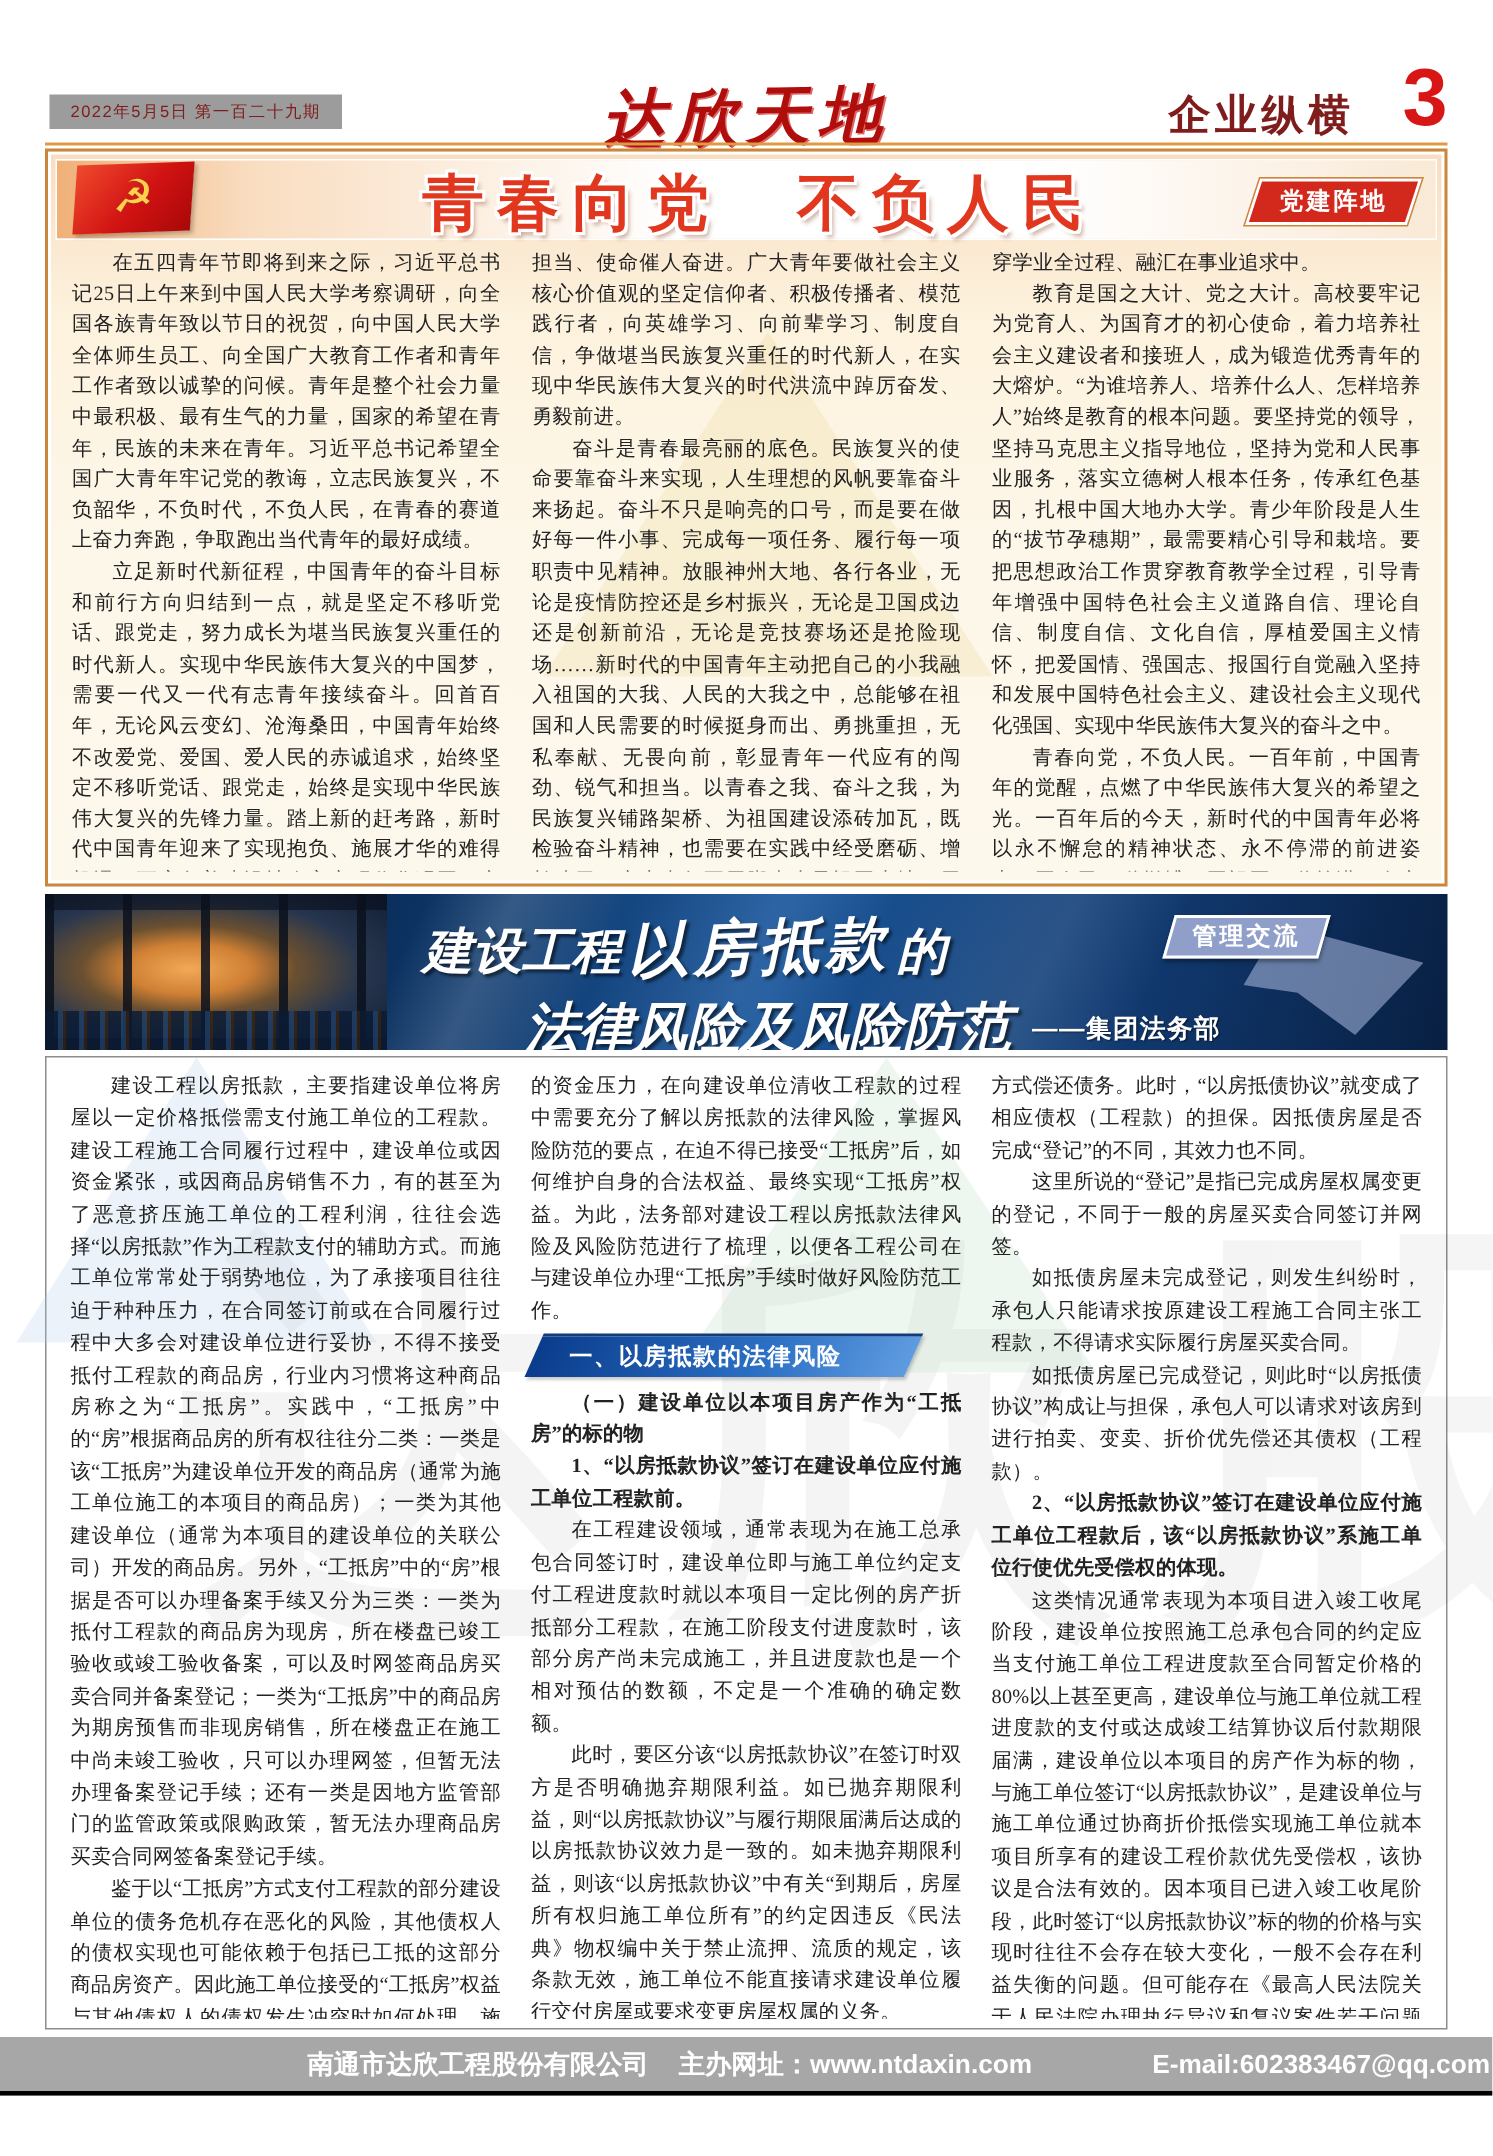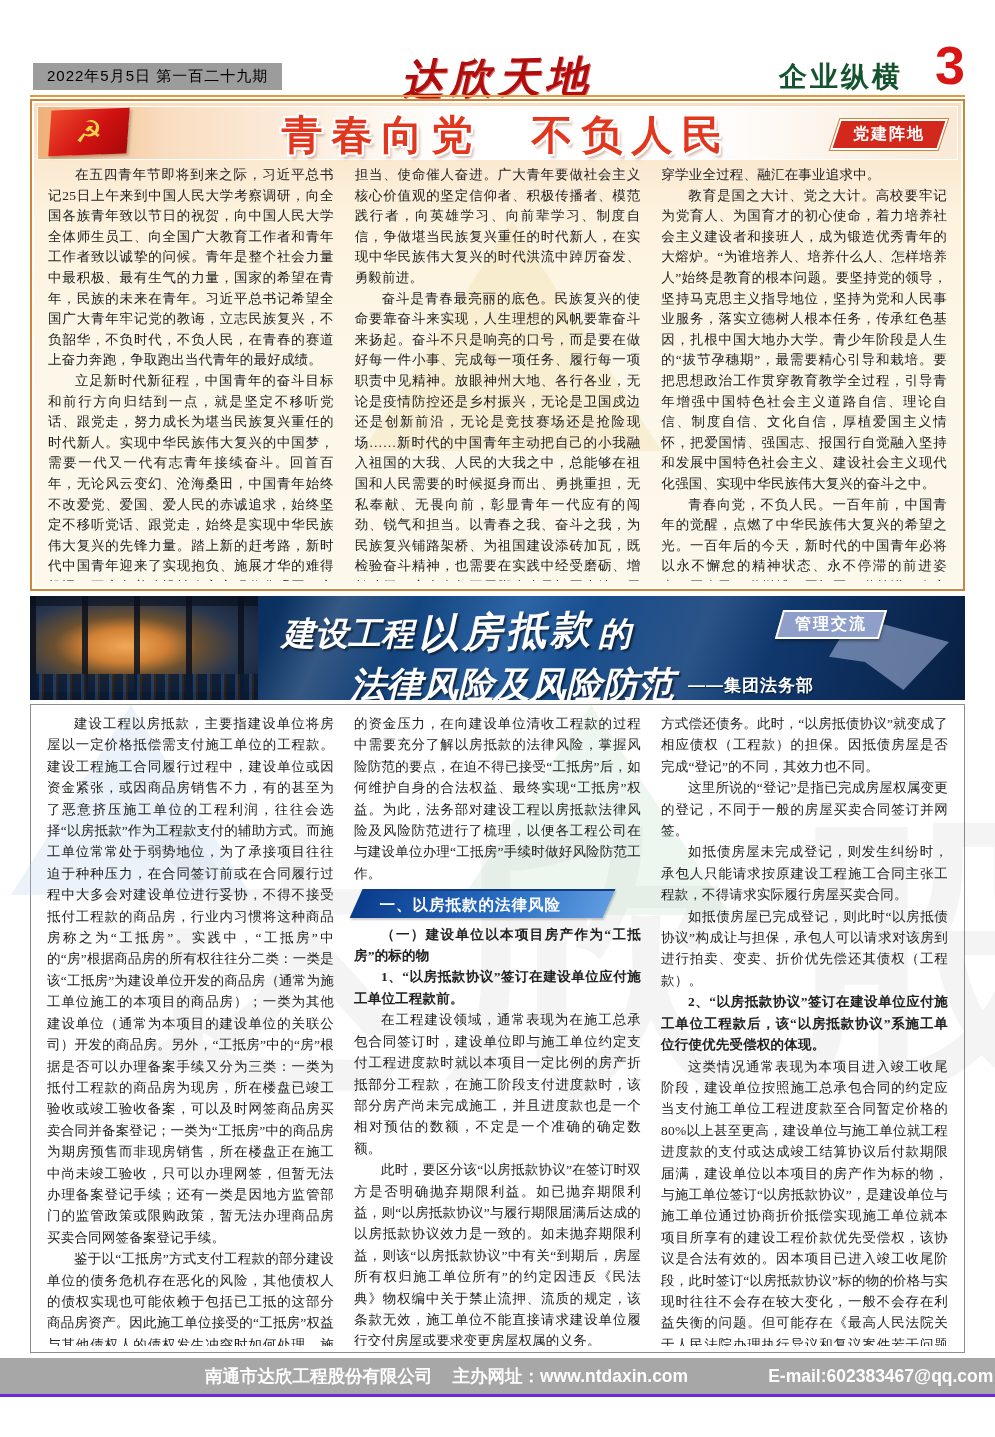--- a/index.html
+++ b/index.html
@@ -1,27 +1,27 @@
 <!DOCTYPE html>
 <html><head>
 <meta charset="utf-8">
 <style>
   html,body{margin:0;padding:0;}
   body{width:995px;height:1437px;background:#ffffff;position:relative;
        font-family:"Liberation Serif","DejaVu Serif",serif;color:#1c1c1c;overflow:hidden;}
 
   
   .hdr{position:absolute;top:0;left:30px;width:935px;height:96px;}
-  .date-box{position:absolute;left:3px;top:63px;background:#9c9c9c;color:#000000;
-            font-family:"Liberation Sans",sans-serif;font-size:15px;padding:4px 14px;letter-spacing:1px;}
+  .date-box{position:absolute;left:3px;top:63px;background:#9c9c9c;color:#7f1d1d;
+            font-family:"Liberation Sans",sans-serif;font-size:11px;padding:4px 14px;letter-spacing:1px;}
   .masthead{position:absolute;left:0;right:0;top:50px;text-align:center;color:#b00d0d;
             font-family:"DejaVu Serif",serif;font-size:42px;font-weight:bold;font-style:italic;
             letter-spacing:6px;transform:rotate(-1deg);text-shadow:1px 1px 0 #d66;}
   .section-label{position:absolute;right:62px;top:58px;font-family:"Liberation Sans",sans-serif;
-            font-size:28px;font-weight:bold;color:#14532d;letter-spacing:3px;}
+            font-size:28px;font-weight:bold;color:#7f1d1d;letter-spacing:3px;}
   .page-num{position:absolute;right:0px;top:38px;font-family:"Liberation Sans",sans-serif;
             font-size:54px;font-weight:bold;color:#d91616;line-height:1;}
   .hdr-rule{position:absolute;top:95px;left:30px;width:935px;height:2px;background:#e09a42;}
 
   
   .a1{position:absolute;top:99px;left:30px;width:935px;height:492px;box-sizing:border-box;
       border:2px solid #c9873a;box-shadow:inset 0 0 0 2px #fff;
       background:linear-gradient(180deg,#f8ddc2 0,#fdf2dd 110px,#fdf7e9 260px,#fdf8ec 100%);}
   .a1-tri{position:absolute;left:330px;top:120px;width:0;height:0;border-left:150px solid transparent;
       border-right:150px solid transparent;border-bottom:230px solid rgba(238,220,160,0.30);}
@@ -91,21 +91,21 @@
   .a2-cols{position:absolute;top:8px;left:16px;right:16px;bottom:6px;display:flex;gap:20px;overflow:hidden;}
   .a2 .ncol{line-height:21.4px;}
 
   .sec-banner{margin:5px 0 5px 2px;width:88%;background:linear-gradient(90deg,#0b3c8c 0%,#2a6fc4 60%,#5f9be0 100%);
       transform:skewX(-24deg);border-top:2px solid #123c7e;box-shadow:2px 2px 2px rgba(0,0,0,.2);}
   .sec-banner div{transform:skewX(24deg);color:#fff;font-family:"Liberation Sans",sans-serif;
       font-weight:bold;font-size:15.5px;padding:3px 8px 3px 24px;letter-spacing:1px;text-indent:0;}
 
   
   .foot{position:absolute;top:1358px;left:0;width:995px;height:36px;background:#a7a7a7;
-      border-bottom:3px solid #6d28d9;display:flex;align-items:center;
+      border-bottom:3px solid #000000;display:flex;align-items:center;
       font-family:"Liberation Sans",sans-serif;color:#fff;font-size:17.5px;font-weight:bold;}
   .foot .f1{margin-left:205px;}
   .foot .f2{margin-left:20px;}
   .foot .f3{}
   .foot .f4{margin-left:80px;}
 </style>
 </head>
 <body>
 
 <div class="hdr">

